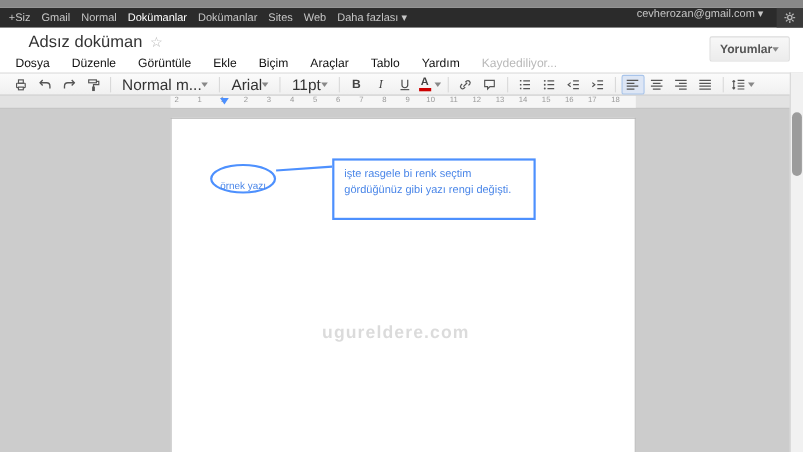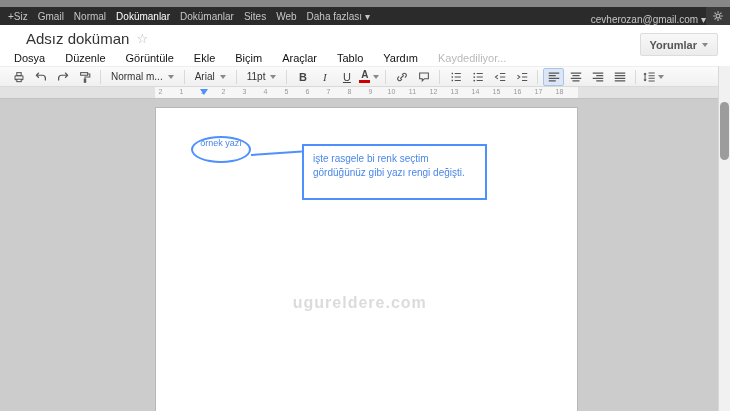--- a/index.html
+++ b/index.html
@@ -6,65 +6,65 @@
   html,body{background:#888}
   body{font-family:"Liberation Sans","DejaVu Sans",sans-serif}
   #app{position:relative;width:730px;height:411px;overflow:hidden;background:var(--canvas-bg,#ccc);margin:7px auto}
 
   
   .topbar{position:absolute;top:0;left:0;right:0;height:18px;background:var(--topbar-bg,#2b2b2b);
     display:flex;align-items:center;padding-left:8px;font-size:10px;color:#c6c6c6;z-index:30}
   .topbar-items{display:flex;gap:10px;white-space:nowrap}
   .topbar-items span{cursor:pointer}
   .topbar-items span:nth-child(4){color:#fff;font-weight:normal}
-  .topbar-right{margin-left:auto;display:flex;align-items:flex-end;gap:0;height:100%}
+  .topbar-right{margin-left:auto;display:flex;align-items:flex-start;gap:12px;height:100%}
   .account{color:#c6c6c6;white-space:nowrap}
   .gearbox{width:24px;height:18px;background:#3a3a3a;display:flex;align-items:center;justify-content:center;cursor:pointer}
 
   
   .header{position:absolute;top:18px;left:0;right:0;height:41px;background:#fff;z-index:20}
   .title-row{position:absolute;left:26px;top:5px;display:flex;align-items:center;gap:7px}
   .doc-title{font-size:15px;color:#333;cursor:pointer}
   .star{color:#b5b5b5;font-size:13px;cursor:pointer}
   .menus{position:absolute;left:14px;top:27px;display:flex;gap:20px;font-size:11px;color:#111}
   .menus span{cursor:pointer}
   .saving{color:#b9b9b9;cursor:default}
   .hdr-buttons{position:absolute;right:12px;top:8px;display:flex;gap:6px}
   .btn{font-size:11px;font-weight:bold;height:23px;padding:0 9px;border:1px solid #dcdcdc;border-radius:2px;
-    background:linear-gradient(#f8f8f8,#ececec);color:#555;display:flex;align-items:center;gap:5px;cursor:pointer}
+    background:linear-gradient(#f8f8f8,#ececec);color:#555;display:flex;align-items:center;cursor:pointer}
   .btn-blue{background:linear-gradient(var(--accent-blue,#4d90fe),#4787ed);border-color:#3079ed;color:#fff}
   .arr{width:0;height:0;border-left:3px solid transparent;border-right:3px solid transparent;border-top:4px solid #888}
 
   
   .toolbar{position:absolute;top:59px;left:0;right:0;height:21px;background:linear-gradient(#fbfbfb,#f0f0f0);
     border-top:1px solid #eee;border-bottom:1px solid #d9d9d9;display:flex;align-items:center;
     padding:0 8px;gap:1px;z-index:20}
   .tbtn{height:18px;min-width:21px;display:flex;align-items:center;justify-content:center;border-radius:2px;
     cursor:pointer;color:#444;font-size:11px;border:1px solid transparent}
   .tbtn.active{background:#dde6f5;border-color:#a8c4ea}
   .tsep{width:1px;height:14px;background:#d9d9d9;margin:0 4px}
-  .dd{display:flex;align-items:center;gap:5px;height:18px;padding:0 5px;font-size:10px;color:#333;cursor:pointer;border-radius:2px}
+  .dd{display:flex;align-items:center;gap:0;height:18px;padding:0 5px;font-size:14px;color:#333;cursor:pointer;border-radius:2px}
   .bold-b{font-weight:bold}.ital-i{font-style:italic;font-family:"Liberation Serif",serif}.und-u{text-decoration:underline}
   .color-a{display:flex;flex-direction:column;align-items:center;line-height:9px;font-size:10px;font-weight:bold}
   .color-a .bar{width:11px;height:3px;background:#cc0000;margin-top:1px}
   svg.icn{display:block}
 
   
   .ruler{position:absolute;top:80px;left:0;right:12px;height:12px;background:#e2e2e2;border-bottom:1px solid #c2c2c2;z-index:10}
   .ruler-page{position:absolute;left:155px;width:423px;top:0;bottom:0;background:#f6f6f6}
   .ruler-nums{position:absolute;left:150px;top:1px;display:flex}
   .ruler-num{width:21px;text-align:center;font-size:7px;color:#999;cursor:default}
   .margin-marker{position:absolute;left:200px;top:2px;width:0;height:0;cursor:pointer;
     border-left:4px solid transparent;border-right:4px solid transparent;border-top:6px solid var(--accent-blue,#4d90fe)}
 
   
   .canvas{position:absolute;top:93px;left:0;right:12px;bottom:0;background:var(--canvas-bg,#ccc)}
   .page{position:absolute;left:155px;top:7px;bottom:-2px;width:423px;background:#fff;border:1px solid #b8b8b8;border-bottom:none;cursor:text}
-  .ellipse{position:absolute;left:35px;top:28px;width:60px;height:27px;border:2px solid var(--accent-blue,#4d90fe);
-    border-radius:50%;display:flex;align-items:flex-start;justify-content:center}
+  .ellipse{position:absolute;left:35px;top:41px;width:60px;height:27px;border:2px solid var(--accent-blue,#4d90fe);
+    border-radius:50%;display:flex;align-items:flex-end;justify-content:center}
   .sample-text{font-size:9px;color:var(--text-blue,#4a86e8)}
   .connector{position:absolute;left:95px;top:46px;width:51px;border-top:2px solid var(--accent-blue,#4d90fe);
     transform:rotate(-4deg);transform-origin:left center}
   .callout{position:absolute;left:146px;top:36px;width:185px;min-height:56px;border:2px solid var(--accent-blue,#4d90fe);
     background:#fff;padding:6px 9px;font-size:10px;line-height:1.35;color:var(--text-blue,#4a86e8)}
   .watermark{position:absolute;left:50%;top:186px;transform:translateX(-55%);font-size:16px;font-weight:bold;
     color:rgba(90,90,90,0.22);letter-spacing:1px;white-space:nowrap;cursor:default}
 
   
   .scrollbar{position:absolute;top:59px;right:0;bottom:0;width:12px;background:#f1f1f1;border-left:1px solid #d8d8d8;z-index:25}

